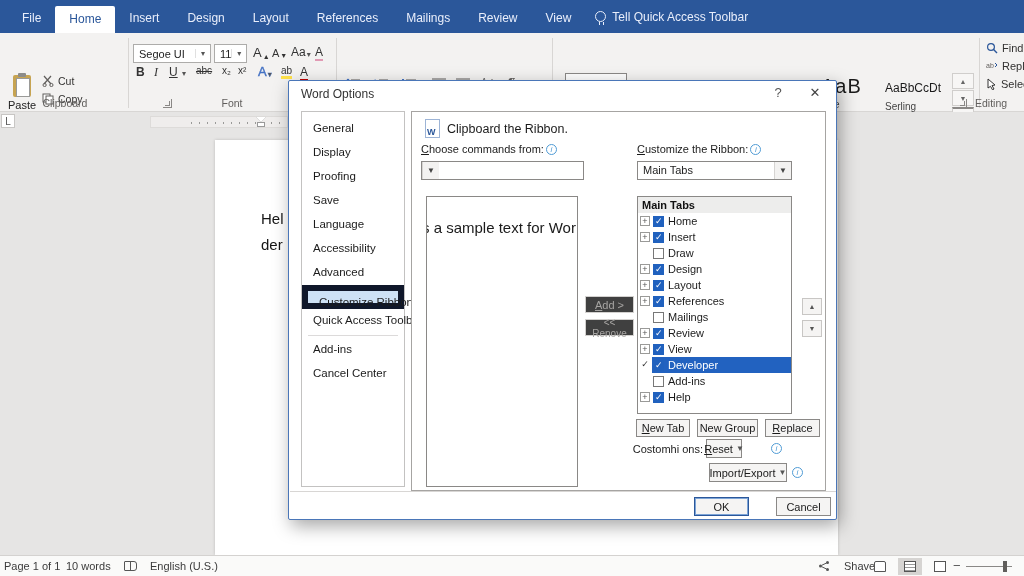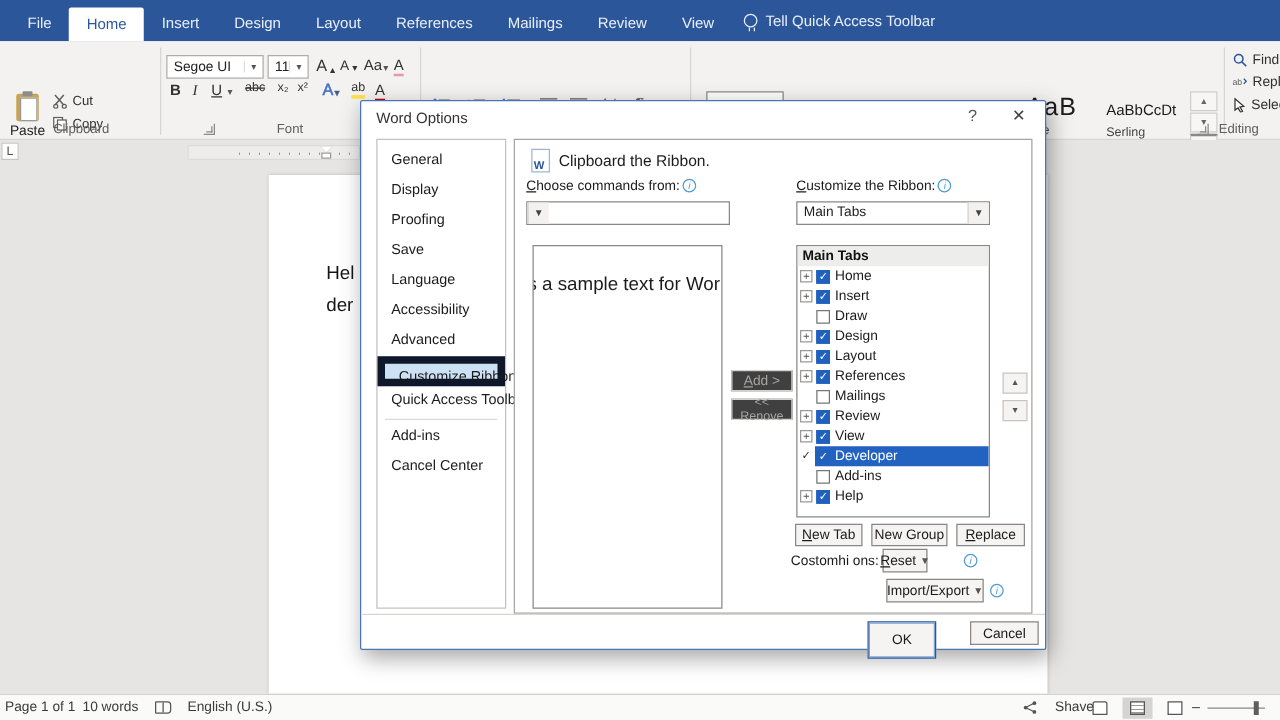--- a/index.html
+++ b/index.html
@@ -526,21 +526,21 @@
         <span class="caret">▼</span>
       </div>
     <span class="info" style="position:absolute;left:480px;top:362px;">i</span>
     <div class="dbtn" style="left:420px;top:382px;width:78px;height:19px;">
         <span>Import/Export</span>
         <span class="caret">▼</span>
       </div>
     <span class="info" style="position:absolute;left:501px;top:386px;">i</span>
 
     <div class="dlg-sep"></div>
-    <div class="dbtn focusblue" style="left:405px;top:416px;width:55px;height:30px;">
+    <div class="dbtn focusblue" style="left:405px;top:416px;width:55px;height:19px;">
         <span>OK</span>
       </div>
     <div class="dbtn" style="left:487px;top:416px;width:55px;height:19px;">
         <span>Cancel</span>
       </div>
   </div>
 
   <div class="statusbar">
     <span class="sb" style="left:4px;">Page 1 of 1</span>
     <span class="sb" style="left:66px;">10 words</span>

